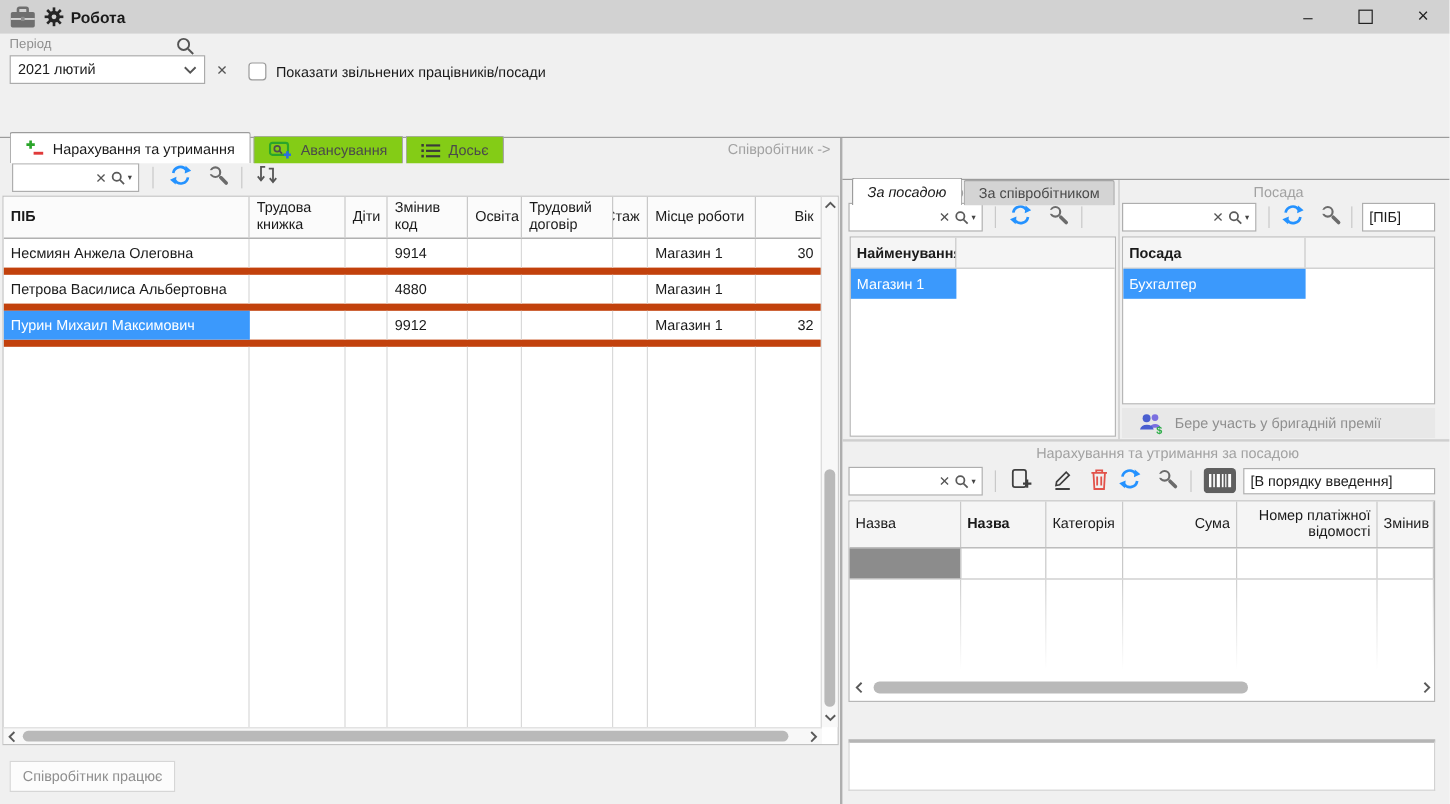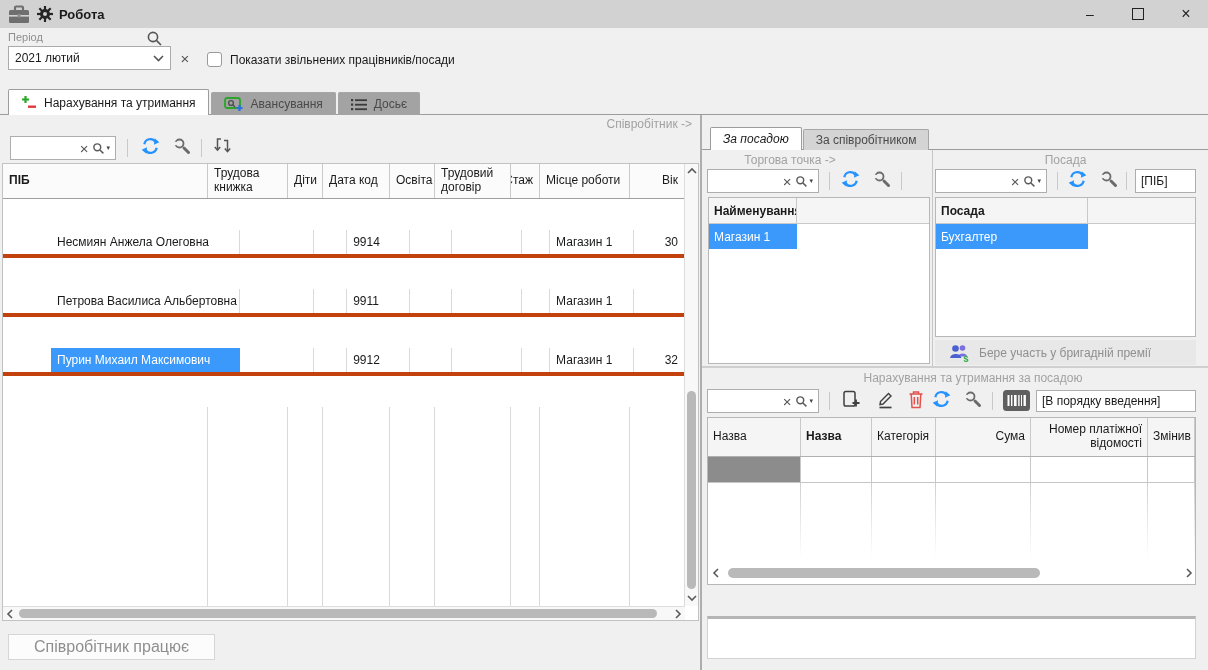--- a/index.html
+++ b/index.html
@@ -18,64 +18,64 @@
   .small-label{color:#8f8f8f;font-size:11px;}
   .combo{left:8px;top:46px;width:163px;height:24px;background:#fff;border:1px solid #ababab;box-sizing:border-box;
          display:flex;align-items:center;padding:0 6px;}
   .combo-text{flex:1;}
   .xbtn{color:#555;font-size:15px;display:flex;align-items:center;justify-content:center;}
   .checkbox{width:15px;height:15px;background:#fff;border:1px solid #9a9a9a;border-radius:3px;box-sizing:border-box;}
 
   
   .tabs-row{left:8px;top:89px;display:flex;align-items:flex-end;gap:2px;z-index:5;}
   .tab{display:flex;align-items:center;gap:7px;padding:0 12px;box-sizing:border-box;white-space:nowrap;}
-  .tab.active{height:26px;background:#fff;border:1px solid #9c9c9c;border-bottom:none;border-radius:2px 2px 0 0;}
-  .tab.inactive{height:23px;background:#a3a3a3;border:1px solid #a6a6a6;border-bottom:none;border-radius:2px 2px 0 0;color:#4a4a4a;}
+  .tab.active{height:26px;background:#fff;border:1px solid #9c9c9c;border-bottom:none;border-radius:2px 2px 0 0;margin-top:21px;}
+  .tab.inactive{height:23px;background:#84cc16;border:1px solid #a6a6a6;border-bottom:none;border-radius:2px 2px 0 0;color:#4a4a4a;}
   .pagetop-line{left:0;top:114px;width:1208px;height:1px;background:#9c9c9c;z-index:1;}
 
   .rtabs-row{left:710px;top:127px;display:flex;align-items:flex-end;gap:1px;z-index:5;}
   .rtab.active{height:23px;background:#fff;border:1px solid #9c9c9c;border-bottom:none;font-style:italic;}
   .rtab.inactive{height:21px;background:#d4d4d4;border:1px solid #a6a6a6;border-bottom:none;color:#4a4a4a;}
   .rpage-line{left:702px;top:149px;width:506px;height:1px;background:#9c9c9c;z-index:1;}
 
   .vdivider{left:700px;top:115px;width:2px;height:555px;background:#aeaeae;}
 
   
   .searchbox{height:24px;background:#fff;border:1px solid #aeaeae;box-sizing:border-box;display:flex;align-items:center;padding:0 5px;}
   .searchbox input{flex:1;min-width:0;border:none;outline:none;background:transparent;font:inherit;}
   .sb-ico{display:flex;align-items:center;margin-left:4px;}
   .sb-caret{font-size:7px;color:#444;margin-left:1px;}
   .tsep{width:1px;height:18px;background:#c9c9c9;}
   .tool-ico{display:flex;align-items:center;justify-content:center;}
   .sec-label{position:absolute;color:#a2a2a2;text-align:center;white-space:nowrap;}
 
   
   .ltable{left:2px;top:163px;width:697px;height:458px;background:#fff;border:1px solid #c2c2c2;box-sizing:border-box;}
-  .lt-main{position:absolute;left:0;top:0;width:682px;height:442px;display:flex;flex-direction:column;overflow:hidden;gap:31px;}
+  .lt-main{position:absolute;left:0;top:0;width:682px;height:442px;display:flex;flex-direction:column;overflow:hidden;}
   .lt-head{display:flex;height:34px;background:#fbfbfb;border-bottom:1px solid #9f9f9f;flex:none;}
   .hcell{box-sizing:border-box;border-right:1px solid #c9c9c9;padding:0 6px;display:flex;align-items:center;
          overflow:hidden;line-height:1.15;}
-  .lrow{display:flex;height:24px;border-bottom:4px solid #c2410c;flex:none;padding-left:48px;}
+  .lrow{display:flex;height:24px;border-bottom:6px solid #c2410c;flex:none;}
   .bcell{box-sizing:border-box;border-right:1px solid #d9d9d9;padding:0 6px;display:flex;align-items:center;
          overflow:hidden;white-space:nowrap;}
   .lext{flex:1;display:flex;}
   .lext .bcell{height:auto;}
   .c0{width:205px;} .c1{width:80px;} .c2{width:35px;} .c3{width:67px;} .c4{width:45px;}
   .c5{width:76px;} .c6{width:29px;justify-content:flex-end;} .c7{width:90px;} .c8{width:55px;justify-content:flex-end;}
   .sel-blue{background:#3b99fc !important;color:#fff;border-right-color:#3b99fc !important;}
 
   
   .vscroll{position:absolute;right:0;top:0;width:14px;height:442px;background:#f8f8f8;border-left:1px solid #ddd;box-sizing:border-box;}
   .hscroll{position:absolute;left:0;bottom:0;width:682px;height:14px;background:#f8f8f8;border-top:1px solid #ddd;box-sizing:border-box;}
   .thumb{position:absolute;background:#b9b9b9;border-radius:5px;}
   .sarrow{position:absolute;display:flex;align-items:center;justify-content:center;}
 
   
   .statusbox{left:8px;top:634px;height:26px;background:#fcfcfc;border:1px solid #d6d6d6;box-sizing:border-box;
-             display:flex;align-items:center;padding:0 25px;color:#8f8f8f;font-size:16px;}
+             display:flex;align-items:center;padding:0 10px;color:#8f8f8f;font-size:12px;}
 
   
   .listbox{position:absolute;background:#fff;border:1px solid #b7b7b7;box-sizing:border-box;overflow:hidden;}
   .list-head{display:flex;height:25px;background:#f5f5f5;border-bottom:1px solid #c9c9c9;}
   .list-hcell{box-sizing:border-box;border-right:1px solid #c9c9c9;padding:0 5px;display:flex;align-items:center;
               font-weight:bold;overflow:hidden;white-space:nowrap;}
   .list-row{display:flex;height:25px;}
   .list-cell{box-sizing:border-box;padding:0 5px;display:flex;align-items:center;overflow:hidden;white-space:nowrap;}
   .hsec-line{left:702px;top:366px;width:506px;height:2px;background:#cfcfcf;}
   .vsec-line{left:932px;top:150px;width:1px;height:216px;background:#c6c6c6;}
@@ -238,21 +238,21 @@
         <polyline points="12.8,11.5 15.5,14.7 18.2,11.5"></polyline>
     </svg>
   </span>
 
   <div class="abs ltable">
     <div class="lt-main">
       <div class="lt-head">
         <div class="hcell c0" style="font-weight:bold">ПІБ</div>
         <div class="hcell c1">Трудова книжка</div>
         <div class="hcell c2">Діти</div>
-        <div class="hcell c3">Дата код</div>
+        <div class="hcell c3">Змінив код</div>
         <div class="hcell c4">Освіта</div>
         <div class="hcell c5">Трудовий договір</div>
         <div class="hcell c6">Стаж</div>
         <div class="hcell c7">Місце роботи</div>
         <div class="hcell c8">Вік</div>
       </div>
       <div class="lrow">
         <div class="bcell c0">Несмиян Анжела Олеговна</div>
         <div class="bcell c1"></div>
         <div class="bcell c2"></div>
@@ -260,21 +260,21 @@
         <div class="bcell c4"></div>
         <div class="bcell c5"></div>
         <div class="bcell c6"></div>
         <div class="bcell c7">Магазин 1</div>
         <div class="bcell c8">30</div>
       </div>
       <div class="lrow">
         <div class="bcell c0">Петрова Василиса Альбертовна</div>
         <div class="bcell c1"></div>
         <div class="bcell c2"></div>
-        <div class="bcell c3">9911</div>
+        <div class="bcell c3">4880</div>
         <div class="bcell c4"></div>
         <div class="bcell c5"></div>
         <div class="bcell c6"></div>
         <div class="bcell c7">Магазин 1</div>
         <div class="bcell c8"></div>
       </div>
       <div class="lrow">
         <div class="bcell c0 sel-blue">Пурин Михаил Максимович</div>
         <div class="bcell c1"></div>
         <div class="bcell c2"></div>

